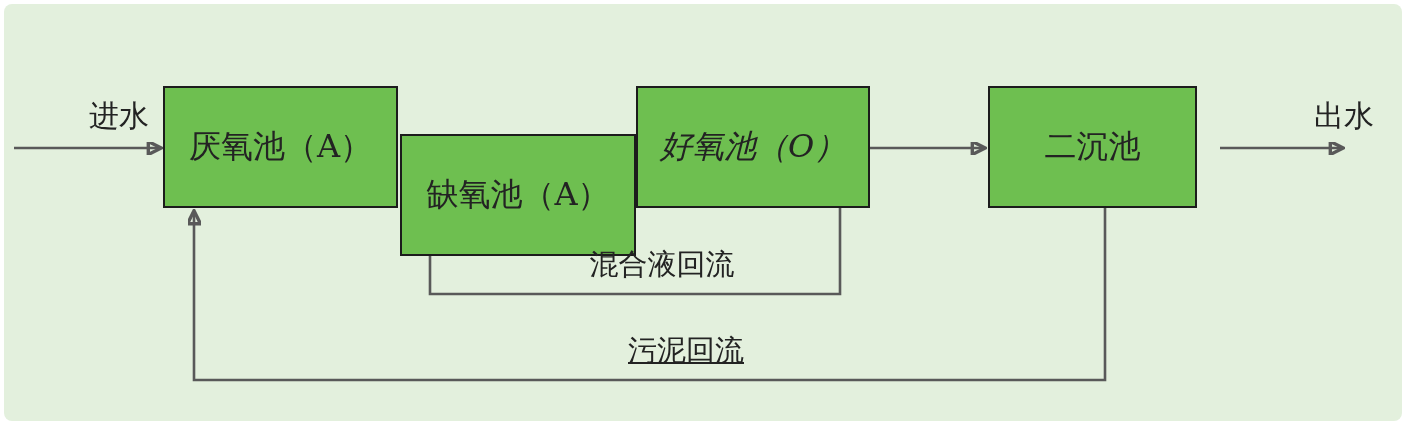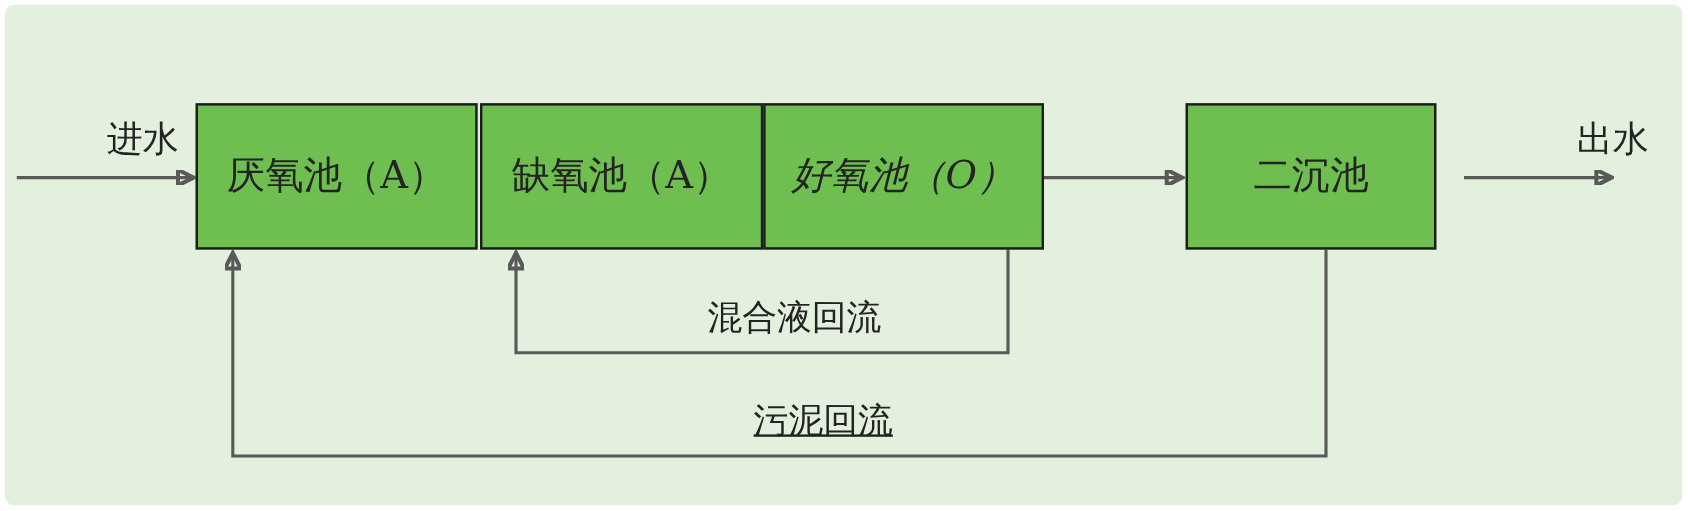--- a/index.html
+++ b/index.html
@@ -36,21 +36,21 @@
     background: var(--box-fill, #6ebf50);
     border: 2.5px solid var(--box-border, #1c1c1c);
     display: flex;
     align-items: center;
     justify-content: center;
     font-size: 32px;
     color: var(--text, #232323);
     white-space: nowrap;
   }
   .box-anaerobic { left: 163px; width: 235px; }
-  .box-anoxic    { left: 400px; width: 236px; }
+  .box-anoxic    { left: 400px; width: 236px; margin-top: 48px; }
   .box-aerobic   { left: 636px; width: 234px; font-style: italic; }
   .box-clarifier { left: 988px; width: 209px; }
   .flow-label {
     position: absolute;
     color: var(--text, #232323);
     white-space: nowrap;
     transform: translate(-50%, -50%);
     margin-left: 32px;
   }
   .label-inlet   { left: 87px;   top: 116px; font-size: 30px; }

